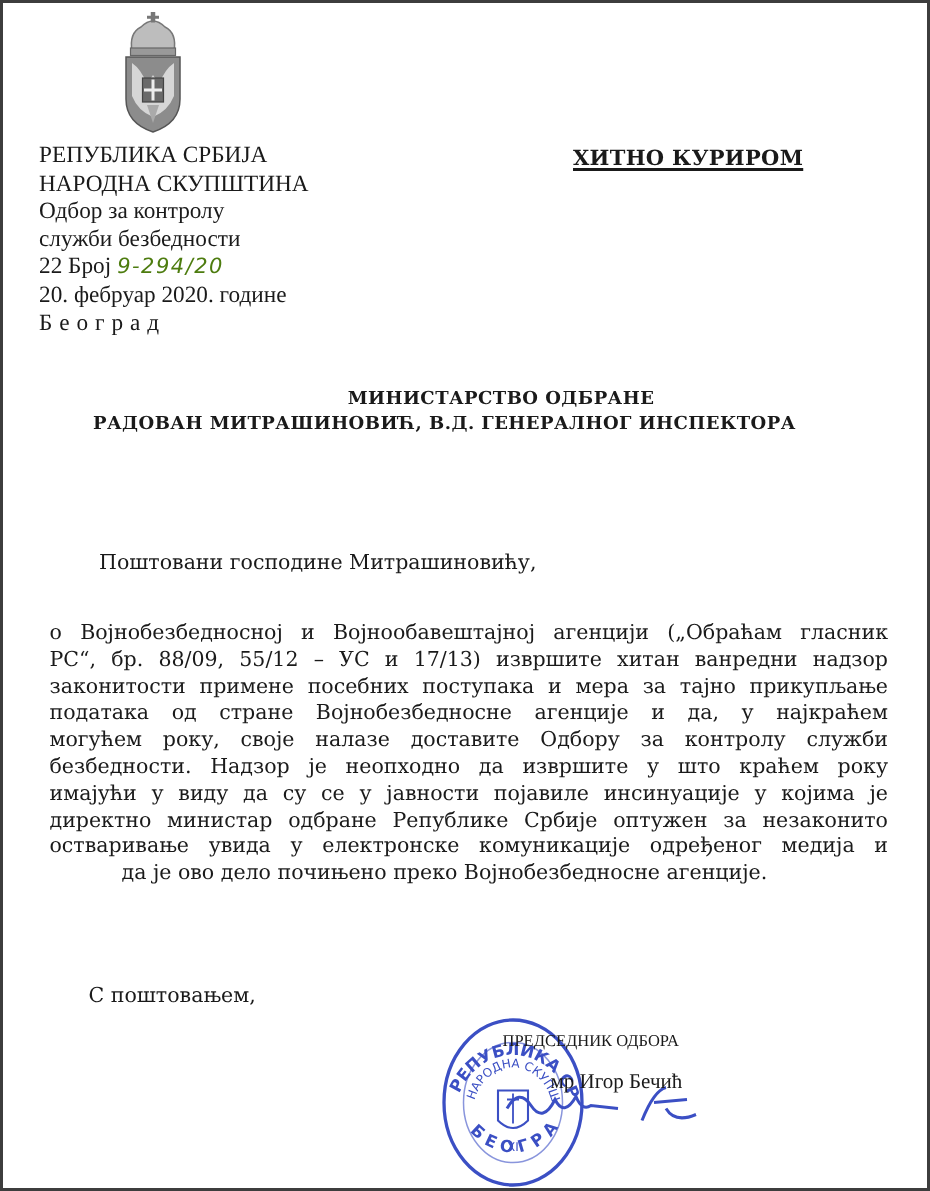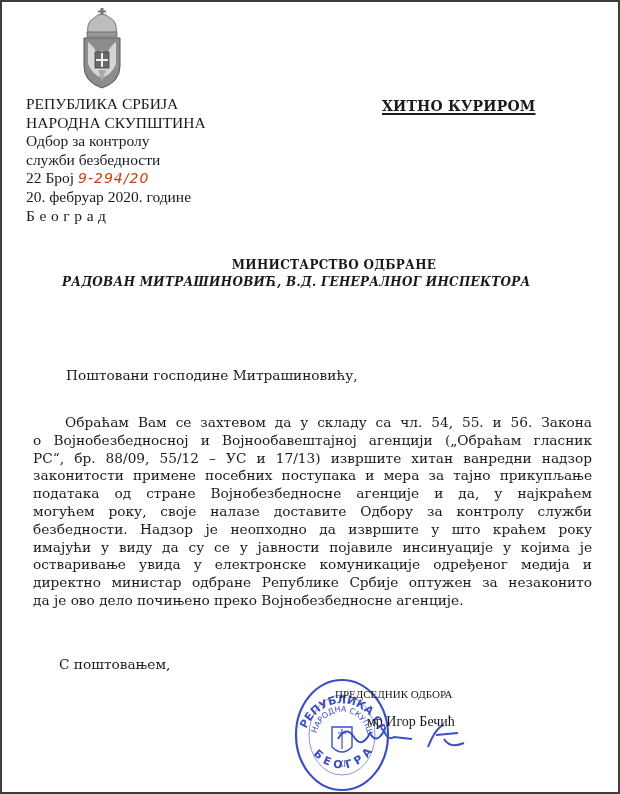--- a/index.html
+++ b/index.html
@@ -21,52 +21,52 @@
   }
   .header-block {
     position: absolute; left: 24px; top: 93px;
     font-family: "Liberation Serif", serif;
     font-size: 15.5px; line-height: 18.6px;
     color: #1a1a1a;
   }
   .header-block .line { white-space: nowrap; }
   .handwritten {
     font-family: "DejaVu Sans", sans-serif;
-    color: #c2410c; font-style: italic; font-size: 14px;
+    color: #4d7c0f; font-style: italic; font-size: 14px;
     letter-spacing: 1px; margin-left: 4px;
   }
   .spaced { letter-spacing: 4.6px; }
   .urgent {
     position: absolute; left: 380px; top: 96px;
     font-family: "DejaVu Serif", serif; font-weight: bold;
     font-size: 14px; text-decoration: underline;
     text-decoration-thickness: 2px; text-underline-offset: 2px;
     letter-spacing: 0.2px;
   }
   .recipient {
     position: absolute; left: 0; width: 616px; text-align: center;
     font-family: "DejaVu Serif", serif; font-weight: bold;
     font-size: 12px; letter-spacing: 0.3px; white-space: nowrap; padding-left: 24px;
   }
   .recipient.r1 { top: 256px; }
-  .recipient.r2 { top: 273px; left: 36px; text-align: center; width: auto; font-style: italic; }
+  .recipient.r2 { top: 273px; left: 36px; text-align: center; width: auto; }
   .salutation {
     position: absolute; left: 64px; top: 365px;
     font-size: 13.7px; white-space: nowrap;
   }
   .body-text {
     position: absolute; left: 31px; top: 412px; width: 559px;
     font-size: 13.7px; line-height: 17.8px;
   }
   .body-text .bl {
     display: block; white-space: nowrap; text-align: justify;
     text-align-last: justify;
   }
   .body-text .bl.first { padding-left: 32px; }
-  .body-text .bl.last { text-align-last: left; }
+  .body-text .bl.last { text-align-last: left; margin-left: 48px; }
   .closing {
     position: absolute; left: 57px; top: 654px;
     font-size: 13.7px; white-space: nowrap;
   }
   .stamp {
     position: absolute; left: 290px; top: 673px; width: 100px; height: 118px;
   }
   .sig-title {
     position: absolute; left: 333px; top: 686px;
     font-family: Liberation Serif, serif; font-size: 11px; white-space: nowrap;
@@ -112,30 +112,29 @@
   </div>
 
   <div class="urgent">ХИТНО КУРИРОМ</div>
 
   <div class="recipient r1">МИНИСТАРСТВО ОДБРАНЕ</div>
   <div class="recipient r2">РАДОВАН МИТРАШИНОВИЋ, В.Д. ГЕНЕРАЛНОГ ИНСПЕКТОРА</div>
 
   <div class="salutation">Поштовани господине Митрашиновићу,</div>
 
   <div class="body-text">
-    <span class="bl first">Обраћам Вам се захтевом да у складу са чл. 54, 55. и 56. Закона</span>
     <span class="bl">о Војнобезбедносној и Војнообавештајној агенцији („Обраћам гласник</span>
     <span class="bl">РС“, бр. 88/09, 55/12 – УС и 17/13) извршите хитан ванредни надзор</span>
     <span class="bl">законитости примене посебних поступака и мера за тајно прикупљање</span>
     <span class="bl">података од стране Војнобезбедносне агенције и да, у најкраћем</span>
     <span class="bl">могућем року, своје налазе доставите Одбору за контролу служби</span>
     <span class="bl">безбедности. Надзор је неопходно да извршите у што краћем року</span>
     <span class="bl">имајући у виду да су се у јавности појавиле инсинуације у којима је</span>
+    <span class="bl">директно министар одбране Републике Србије оптужен за незаконито</span>
     <span class="bl">остваривање увида у електронске комуникације одређеног медија и</span>
-    <span class="bl">директно министар одбране Републике Србије оптужен за незаконито</span>
     <span class="bl last">да је ово дело почињено преко Војнобезбедносне агенције.</span>
   </div>
 
   <div class="closing">С поштовањем,</div>
 
   <svg class="stamp" viewBox="0 0 100 118">
     <defs>
       <path id="stampTop" d="M12 60 A40 46 0 0 1 88 60"></path>
       <path id="stampInner" d="M24 60 A27 32 0 0 1 76 60"></path>
       <path id="stampBottom" d="M16 70 A38 42 0 0 0 84 70"></path>

